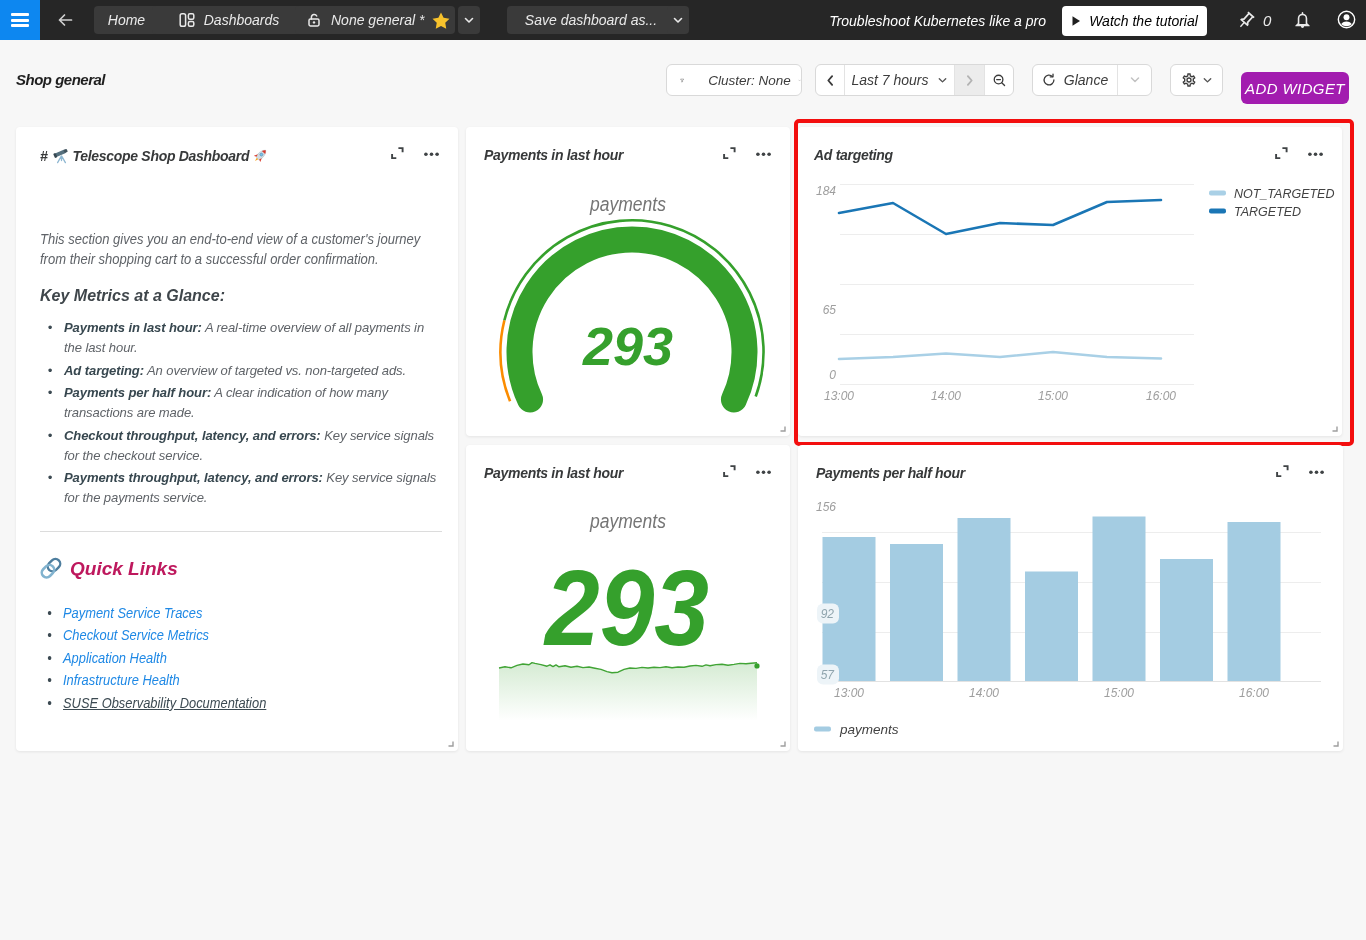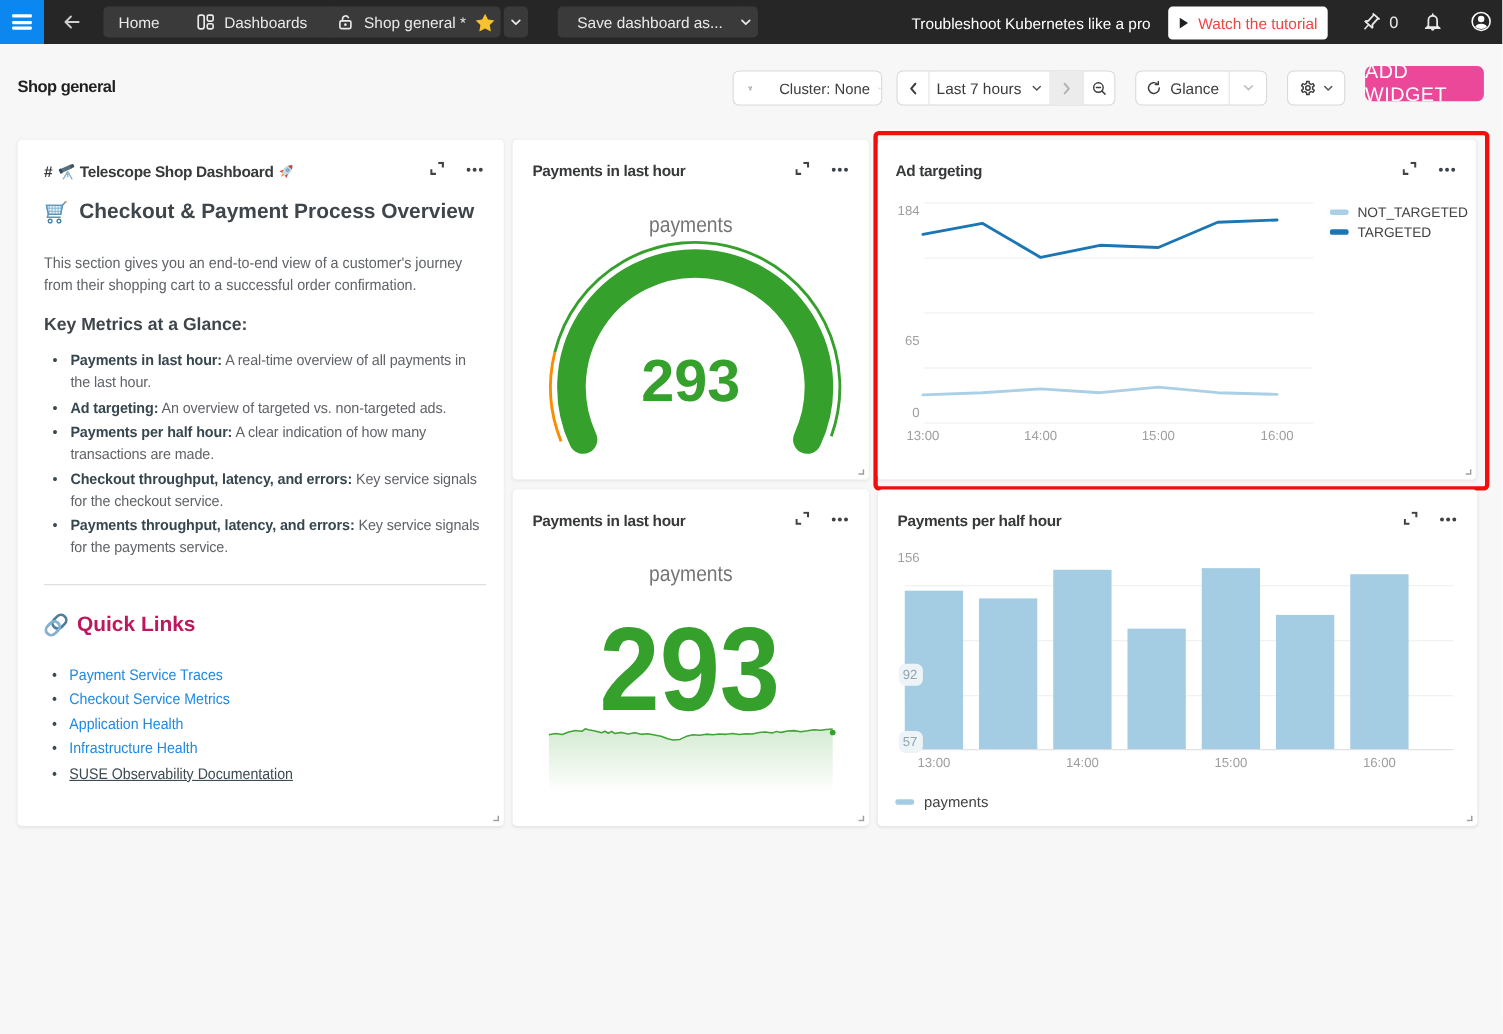--- a/index.html
+++ b/index.html
@@ -1,17 +1,17 @@
 <!DOCTYPE html>
 <html><head>
 <meta charset="utf-8">
 <style>
 html,body{margin:0;padding:0}
 #app{position:relative;width:1366px;height:940px;background:#f7f7f7;overflow:hidden;
-  font-family:"Liberation Sans",sans-serif;}
+  font-family:"Liberation Sans",sans-serif;font-style:italic;}
 #topbar{position:absolute;left:0;top:0;width:1366px;height:40px;background:#262626}
 .tb-btn{position:absolute;top:6px;height:28px;background:#3a3a3a;border-radius:4px;
   color:#e9e9e9;font-size:14px;display:flex;align-items:center;justify-content:center}
 .hamb{position:absolute;left:0;top:0;width:40px;height:40px;background:#0d87f0}
 .hamb span{position:absolute;left:11px;width:18px;height:3.4px;background:#fff;border-radius:1px}
 .card{position:absolute;background:#fff;border-radius:4px;box-shadow:0 1px 3px rgba(0,0,0,.08)}
 .ct{position:absolute;top:20px;font-size:14px;font-weight:700;color:#37393a;letter-spacing:-.3px}
 .cts{}
 .cic{position:absolute;top:20px}
 .abs{position:absolute}
@@ -40,39 +40,39 @@
       <rect x="1.2" y="1.8" width="5.4" height="12.4" rx="1.8" fill="none" stroke="#e9e9e9" stroke-width="1.5"></rect>
       <rect x="9.4" y="1.8" width="5.4" height="5.4" rx="1.5" fill="none" stroke="#e9e9e9" stroke-width="1.5"></rect>
       <rect x="9.4" y="9.6" width="5.4" height="4.6" rx="1.5" fill="none" stroke="#e9e9e9" stroke-width="1.5"></rect>
     </svg>Dashboards</div>
   <div class="tb-btn" style="left:295px;width:160px;justify-content:flex-start">
     <svg width="16" height="16" viewBox="0 0 16 16" style="margin-left:11px">
       <rect x="3" y="7" width="10" height="7" rx="1.4" fill="none" stroke="#e9e9e9" stroke-width="1.5"></rect>
       <path d="M5.4 7V5.2a2.8 2.8 0 0 1 5.3-1.2" fill="none" stroke="#e9e9e9" stroke-width="1.5" stroke-linecap="round"></path>
       <circle cx="8" cy="10.4" r="1.2" fill="#e9e9e9"></circle>
     </svg>
-    <span style="margin-left:9px">Shop general *</span>
+    <span style="margin-left:9px">None general *</span>
     <svg width="20" height="19" viewBox="0 0 22 21" style="margin-left:7px">
       <path d="M11 1.6l2.9 5.9 6.5.95-4.7 4.6 1.1 6.45L11 16.45l-5.8 3.05 1.1-6.45-4.7-4.6 6.5-.95z" fill="#f7c22c"></path>
     </svg>
   </div>
   <div class="tb-btn" style="left:458px;width:22px">
     <svg width="12" height="12" viewBox="0 0 12 12">
           <path d="M2.5 4.5 6 8l3.5-3.5" stroke="#e9e9e9" stroke-width="1.6" fill="none" stroke-linecap="round" stroke-linejoin="round"></path>
         </svg>
   </div>
   <div class="tb-btn" style="left:507px;width:168px">Save dashboard as...</div>
   <div class="tb-btn" style="left:667px;width:22px">
     <svg width="12" height="12" viewBox="0 0 12 12">
           <path d="M2.5 4.5 6 8l3.5-3.5" stroke="#e9e9e9" stroke-width="1.6" fill="none" stroke-linecap="round" stroke-linejoin="round"></path>
         </svg>
   </div>
   <div class="abs" style="right:320px;top:13px;font-size:14px;color:#fff;white-space:nowrap">Troubleshoot Kubernetes like a pro</div>
   <div class="abs" style="left:1062px;top:6px;width:145px;height:30px;background:#fff;border-radius:4px;
-    display:flex;align-items:center;justify-content:center;font-size:14px;color:#ef4444">
+    display:flex;align-items:center;justify-content:center;font-size:14px;color:#000000">
     <svg width="10" height="12" viewBox="0 0 10 12" style="margin-right:8px">
           <path d="M1.5 1.2v9.6L9 6z" fill="#1f1f1f"></path>
         </svg>
     Watch the tutorial</div>
   <svg class="abs" style="left:1236px;top:10px" width="20" height="21" viewBox="0 0 24 24">
     <g transform="rotate(42 12 12)">
           <path d="M16,12V4H17V2H7V4H8V12L6,14V16H11.2V22H12.8V16H18V14L16,12M8.8,14L10,12.8V4H14V12.8L15.2,14H8.8Z" fill="#e9e9e9"></path>
         </g>
   </svg>
   <div class="abs" style="left:1263px;top:12px;font-size:15px;color:#e9e9e9">0</div>
@@ -145,22 +145,22 @@
   <div class="abs" style="left:1170px;top:64px;width:53px;height:32px;background:#fff;border:1px solid #d9d9d9;
     border-radius:6px;box-sizing:border-box;display:flex;align-items:center;justify-content:center">
     <svg width="16" height="16" viewBox="0 0 24 24">
       <path d="M12,8A4,4 0 0,1 16,12A4,4 0 0,1 12,16A4,4 0 0,1 8,12A4,4 0 0,1 12,8M12,10A2,2 0 0,0 10,12A2,2 0 0,0 12,14A2,2 0 0,0 14,12A2,2 0 0,0 12,10M10,22C9.75,22 9.54,21.82 9.5,21.58L9.13,18.93C8.5,18.68 7.96,18.34 7.44,17.94L4.95,18.95C4.73,19.03 4.46,18.95 4.34,18.73L2.34,15.27C2.21,15.05 2.27,14.78 2.46,14.63L4.57,12.97L4.5,12L4.57,11L2.46,9.37C2.27,9.22 2.21,8.95 2.34,8.73L4.34,5.27C4.46,5.05 4.73,4.96 4.95,5.05L7.44,6.05C7.96,5.66 8.5,5.32 9.13,5.07L9.5,2.42C9.54,2.18 9.75,2 10,2H14C14.25,2 14.46,2.18 14.5,2.42L14.87,5.07C15.5,5.32 16.04,5.66 16.56,6.05L19.05,5.05C19.27,4.96 19.54,5.05 19.66,5.27L21.66,8.73C21.79,8.95 21.73,9.22 21.54,9.37L19.43,11L19.5,12L19.43,13L21.54,14.63C21.73,14.78 21.79,15.05 21.66,15.27L19.66,18.73C19.54,18.95 19.27,19.04 19.05,18.95L16.56,17.95C16.04,18.34 15.5,18.68 14.87,18.93L14.5,21.58C14.46,21.82 14.25,22 14,22H10M11.25,4L10.88,6.61C9.68,6.86 8.62,7.5 7.85,8.39L5.44,7.35L4.69,8.65L6.8,10.2C6.4,11.37 6.4,12.64 6.8,13.8L4.68,15.36L5.43,16.66L7.86,15.62C8.63,16.5 9.68,17.14 10.87,17.38L11.24,20H12.76L13.13,17.39C14.32,17.14 15.37,16.5 16.14,15.62L18.57,16.66L19.32,15.36L17.2,13.81C17.6,12.64 17.6,11.37 17.2,10.2L19.31,8.65L18.56,7.35L16.15,8.39C15.38,7.5 14.32,6.86 13.12,6.61L12.75,4H11.25Z" fill="#3c3c3c"></path>
     </svg>
     <svg width="11" height="11" viewBox="0 0 12 12" style="margin-left:5px">
           <path d="M2.5 4 6 7.5 9.5 4" stroke="#555" stroke-width="1.5" fill="none" stroke-linecap="round" stroke-linejoin="round"></path>
         </svg>
   </div>
 
-  <div class="abs" style="left:1241px;top:60px;width:108px;height:32px;background:#ec4899;border-radius:6px;
-    display:flex;align-items:center;justify-content:center;font-size:18px;color:#fff;letter-spacing:.4px">ADD WIDGET</div>
+  <div class="abs" style="left:1241px;top:72px;width:108px;height:32px;background:#a21caf;border-radius:6px;
+    display:flex;align-items:center;justify-content:center;font-size:15px;color:#fff;letter-spacing:.4px">ADD WIDGET</div>
 </div>
 
 <div id="card1" class="card" style="left:16px;top:127px;width:442px;height:624px">
   <div class="ct" style="left:24px;display:flex;align-items:center"># <svg width="17" height="17" viewBox="0 0 17 17" style="margin:0 3px 0 5px">
       <g transform="rotate(-24 8 6)">
         <rect x="1.2" y="4.1" width="11.6" height="3.8" rx="1" fill="#55707e"></rect>
         <rect x="0.4" y="3.7" width="2.6" height="4.6" rx="0.9" fill="#374851"></rect>
         <rect x="11.4" y="4.4" width="3.4" height="3.2" rx="0.8" fill="#42545e"></rect>
       </g>
       <g stroke="#8fb8d2" stroke-width="1.3" stroke-linecap="round">
@@ -177,34 +177,20 @@
     </svg></div>
   <svg class="cic" style="right:54px" width="13" height="13" viewBox="0 0 13 13">
     <path d="M7.4 1.1H11.6V5.3M1.1 6.9V11.1H5.3" stroke="#3f4345" stroke-width="1.9" fill="none"></path>
   </svg>
   <svg class="cic" style="right:19px" width="15" height="14" viewBox="0 0 15 14">
     <circle cx="1.9" cy="7.3" r="1.8" fill="#3f4345"></circle>
         <circle cx="7.5" cy="7.3" r="1.8" fill="#3f4345"></circle>
         <circle cx="13.1" cy="7.3" r="1.8" fill="#3f4345"></circle>
   </svg>
 
-  <div class="abs" style="left:24px;top:55px;font-size:19px;font-weight:700;color:#3f464b;display:flex;align-items:center">
-    <svg width="23" height="22" viewBox="0 0 23 22" style="margin-right:9px">
-      <g fill="none" stroke="#5d93b4" stroke-width="1.1">
-        <path d="M2.2 4.6h14.6l-1.6 8.2H4z" fill="#eef5f9"></path>
-        <path d="M4.7 4.6v8.2M7.4 4.6v8.2M10.1 4.6v8.2M12.8 4.6v8.2M15.4 4.6v8.2" stroke="#86b4cd" stroke-width=".9"></path>
-        <path d="M2.6 7.3h13.9M3.1 10.1h13" stroke="#86b4cd" stroke-width=".9"></path>
-        <path d="M2.2 4.6h14.6l-1.6 8.2H4z"></path>
-        <path d="M16.8 4.6l2.3-2.5" stroke-width="1.3" stroke-linecap="round"></path>
-        <path d="M4 12.8l-1 2.7h11.8" stroke-width="1.3" stroke-linecap="round" stroke-linejoin="round"></path>
-      </g>
-      <circle cx="5.6" cy="19" r="1.7" fill="none" stroke="#4a7a99" stroke-width="1.2"></circle>
-      <circle cx="13.6" cy="19" r="1.7" fill="none" stroke="#4a7a99" stroke-width="1.2"></circle>
-      <circle cx="19.6" cy="1.8" r="1" fill="#f08c3a"></circle>
-    </svg>Checkout &amp; Payment Process Overview</div>
 
   <div class="abs" style="left:24px;top:102px;font-size:14px;line-height:20px;color:#5f6368;transform:scaleX(.93);transform-origin:0 0">
     This section gives you an end-to-end view of a customer's journey<br>from their shopping cart to a successful order confirmation.</div>
 
   <div class="abs" style="left:24px;top:160px;font-size:16px;font-weight:700;color:#3f464b">Key Metrics at a Glance:</div>
 
   <div class="abs" style="left:24px;top:191px;font-size:13.6px;line-height:20px;color:#5f6368;width:440px;letter-spacing:-.1px;transform:scaleX(.96);transform-origin:0 0">
     <div style="margin-bottom:2.5px"><span class="blt">•</span><span class="bin"><b>Payments in last hour:</b> A real-time overview of all payments in<br>the last hour.</span></div>
     <div style="margin-bottom:2.5px"><span class="blt">•</span><span class="bin"><b>Ad targeting:</b> An overview of targeted vs. non-targeted ads.</span></div>
     <div style="margin-bottom:2.5px"><span class="blt">•</span><span class="bin"><b>Payments per half hour:</b> A clear indication of how many<br>transactions are made.</span></div>

